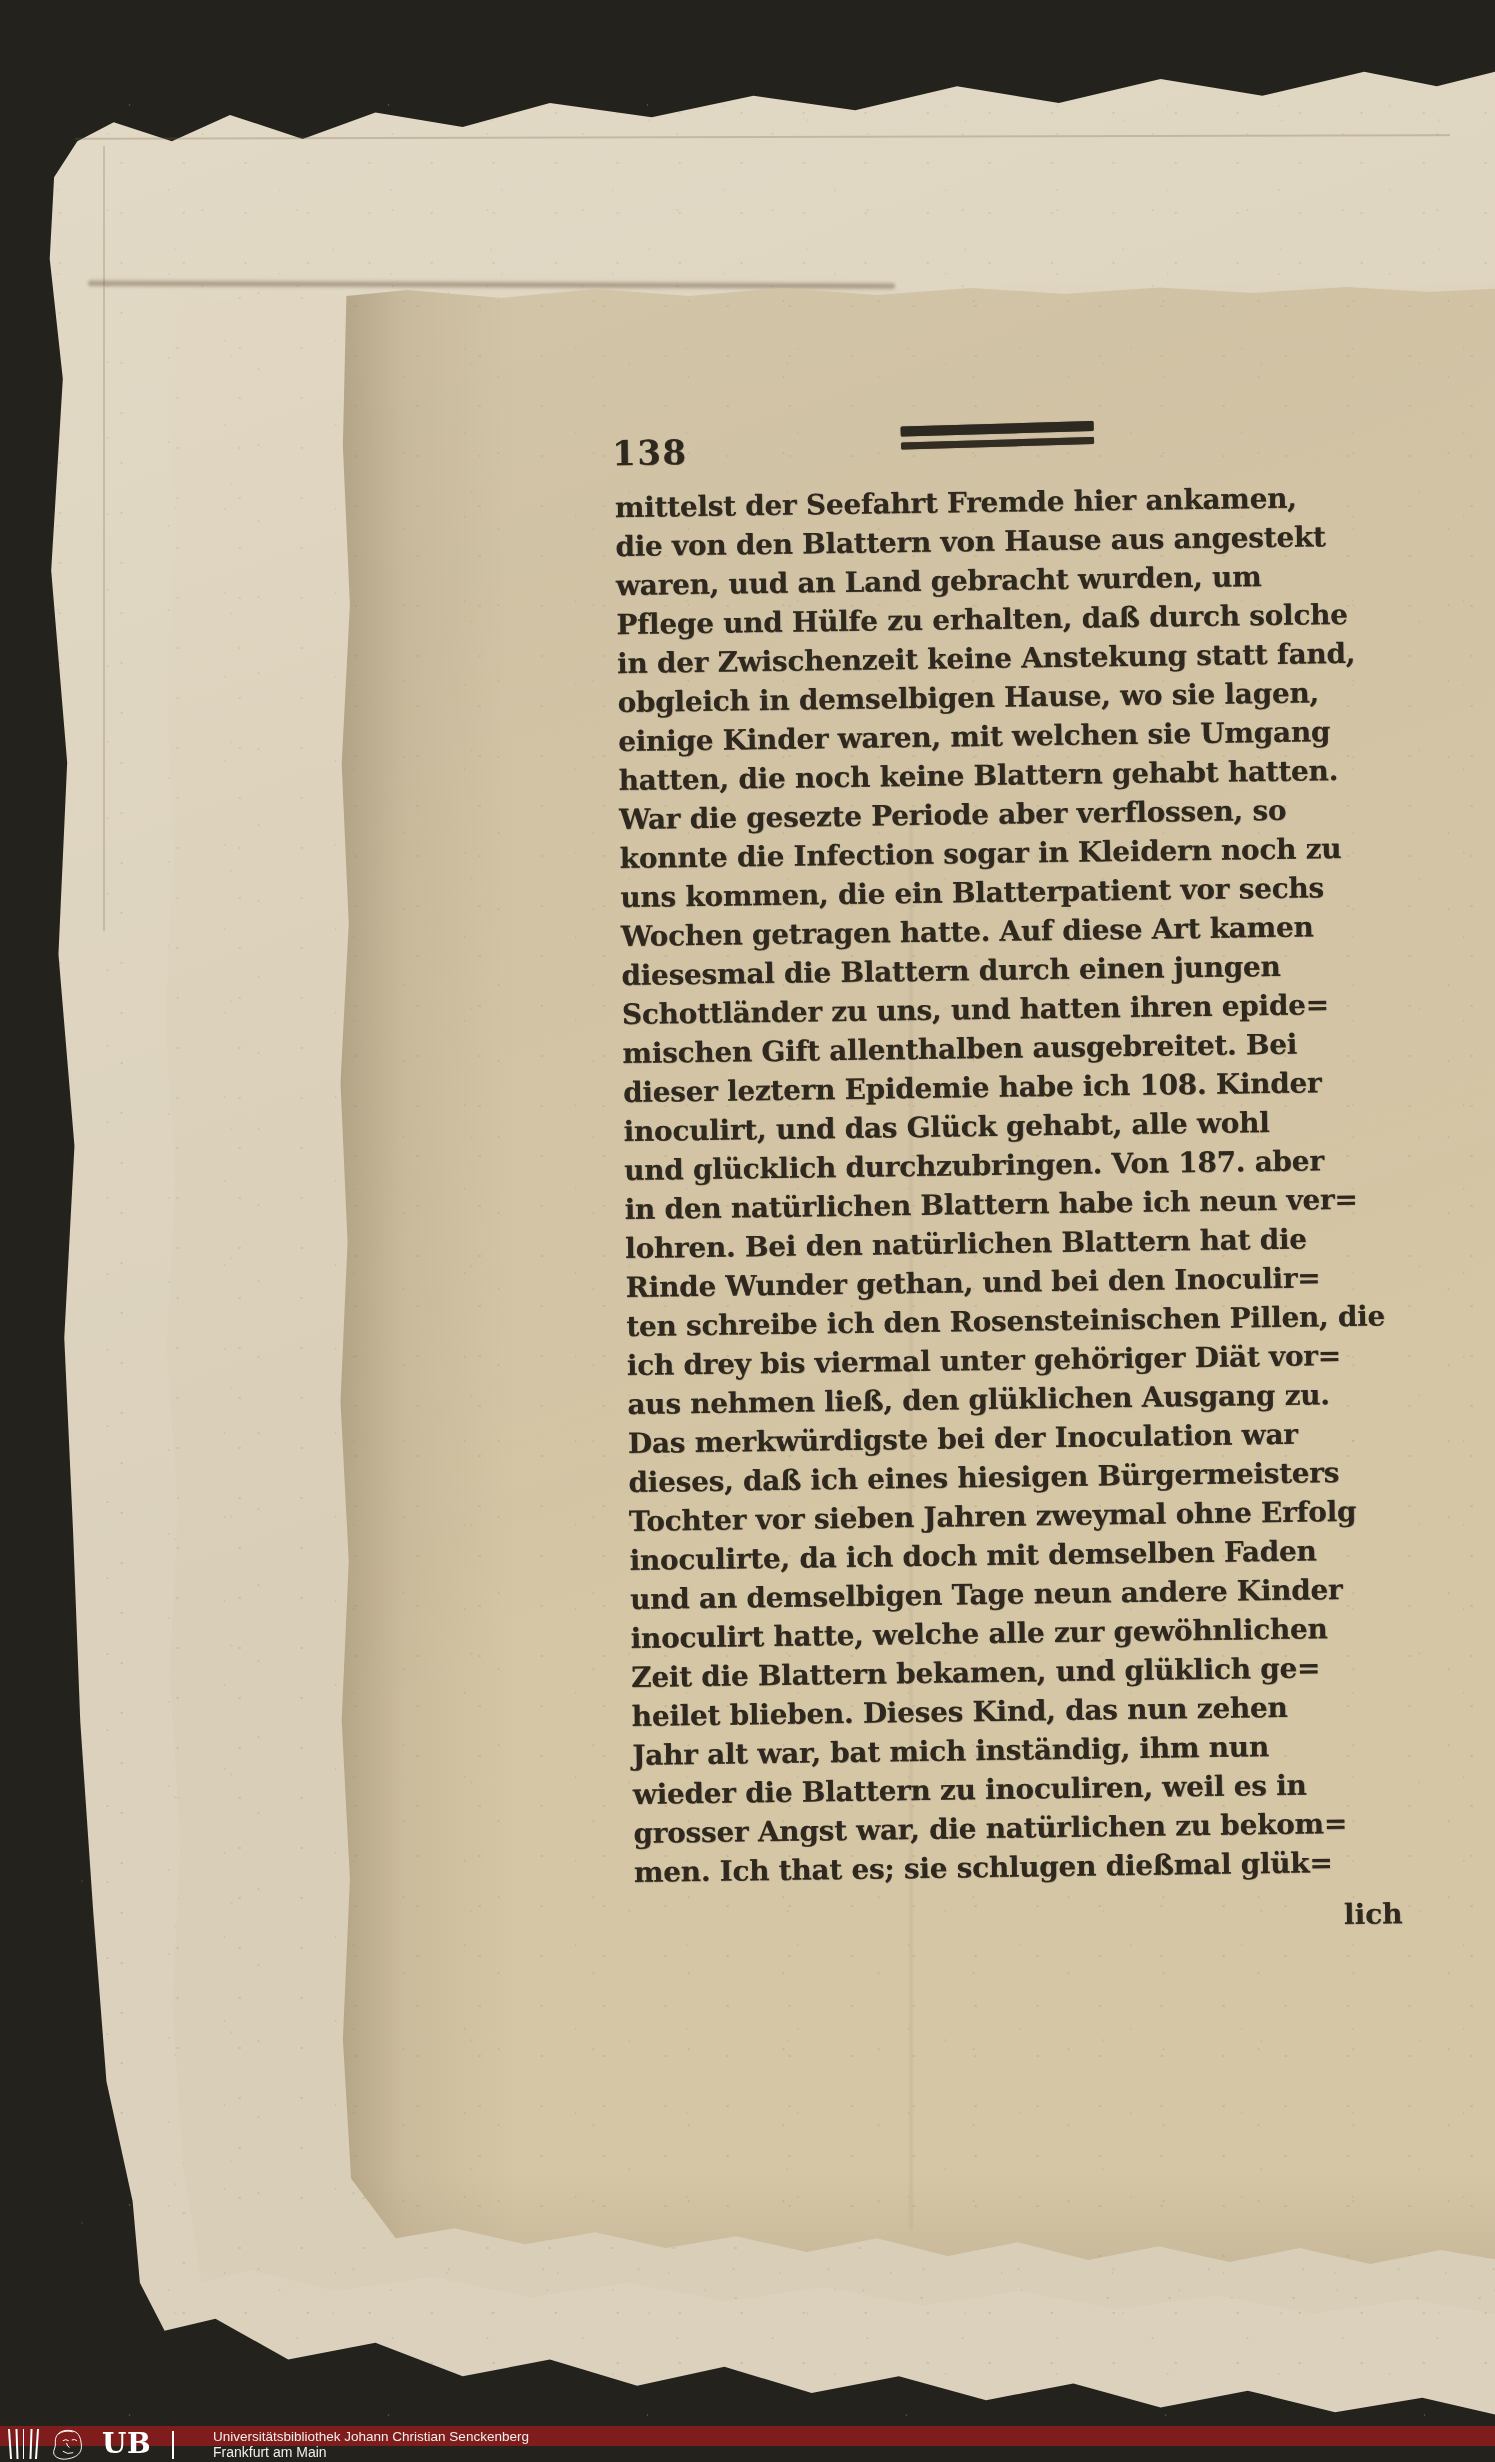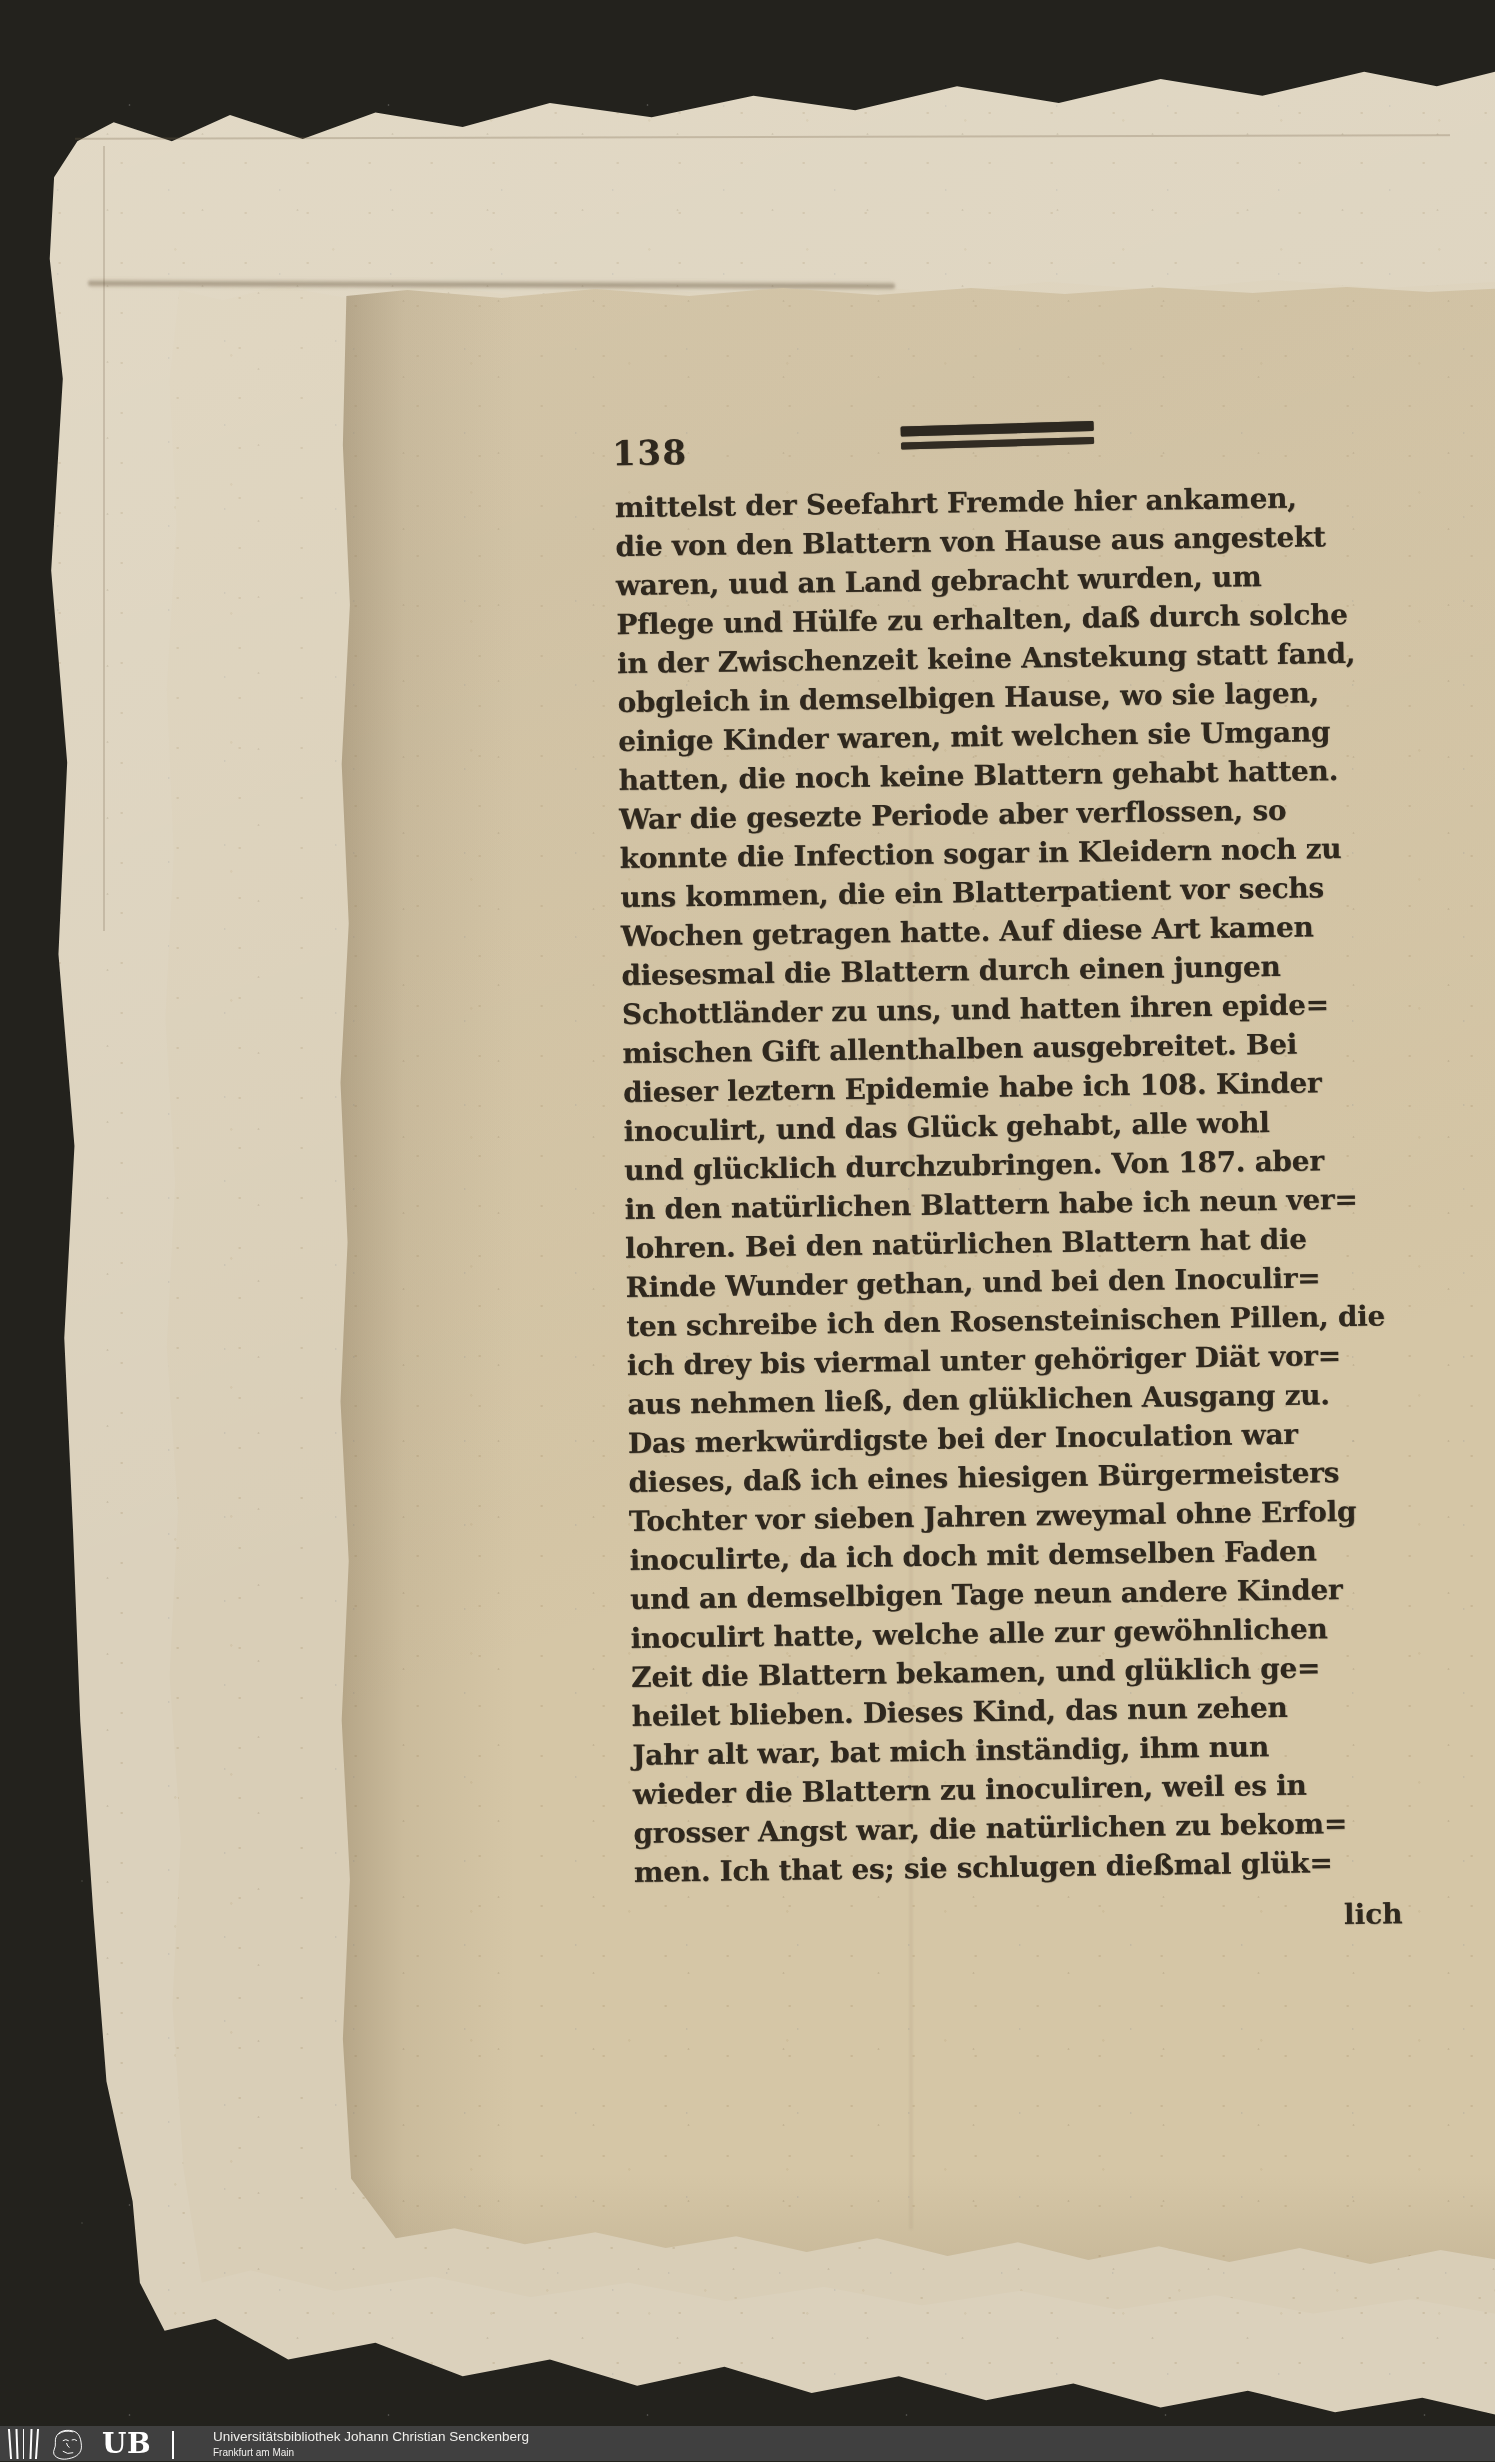--- a/index.html
+++ b/index.html
@@ -59,36 +59,36 @@
   .double-rule .bar2{height:6.7px;margin-top:6.7px;background:#322c23;border-radius:1.5px;box-shadow:0 0 0.7px rgba(45,40,32,0.8);}
   .textblock{position:absolute;left:277px;top:197px;width:813px;}
   .textblock .line{
     font-size:28px;font-weight:bold;line-height:39px;letter-spacing:-0.3px;white-space:nowrap;
     text-align:justify;text-align-last:justify;width:100%;display:block;
     text-shadow:0.4px 0.4px 0.7px rgba(50,42,30,0.5);
   }
   .textblock .line::after{content:"";display:inline-block;width:100%;}
   .catchword{position:absolute;left:277px;top:1617px;width:768px;text-align:right;
     font-size:28px;font-weight:bold;text-shadow:0.4px 0.4px 0.7px rgba(50,42,30,0.5);}
-  .wm-bar{position:absolute;left:0;top:2426px;width:1495px;height:35px;background:#404040;z-index:50;}
+  .wm-bar{position:absolute;left:0;top:2426px;width:1495px;height:20px;background:#7f1d1d;z-index:50;}
   .ub-logo{position:absolute;left:6px;top:1.5px;width:172px;height:33px;}
   .spines{position:absolute;left:1.5px;top:0.7px;width:31px;height:31px;}
   .spines i{position:absolute;top:0.7px;width:1.5px;height:30px;background:#fdfdfd;display:block;}
   .spines i:nth-child(1){left:1.5px;transform:rotate(-4deg);}
   .spines i:nth-child(2){left:8.2px;transform:rotate(-2deg);}
   .spines i:nth-child(3){left:15px;transform:rotate(0deg);}
   .spines i:nth-child(4){left:22px;transform:rotate(2deg);}
   .spines i:nth-child(5){left:28px;transform:rotate(4deg);}
   .portrait{position:absolute;left:36px;top:0px;}
   .ub-text{position:absolute;left:96px;top:0.7px;font-family:"DejaVu Serif",serif;font-weight:bold;
     font-size:28px;line-height:31px;color:#ffffff;letter-spacing:0.7px;}
   .ub-rule{position:absolute;left:166px;top:3px;width:2.2px;height:28px;background:#ffffff;}
   .wm-text{position:absolute;left:213px;top:3px;font-family:"Liberation Sans",sans-serif;color:#f0efec;}
   .wm-line1{font-size:13.5px;line-height:15.7px;}
-  .wm-line2{font-size:10px;line-height:15.7px;}
+  .wm-line2{font-size:14px;line-height:15.7px;}
 </style>
 </head>
 <body>
 
 <div class="sheet sheet-back paper"></div>
 <div class="crease crease-h1"></div>
 <div class="crease crease-v1"></div>
 <div class="sheet sheet-mid paper"></div>
 <div class="crease crease-h2"></div>
 

